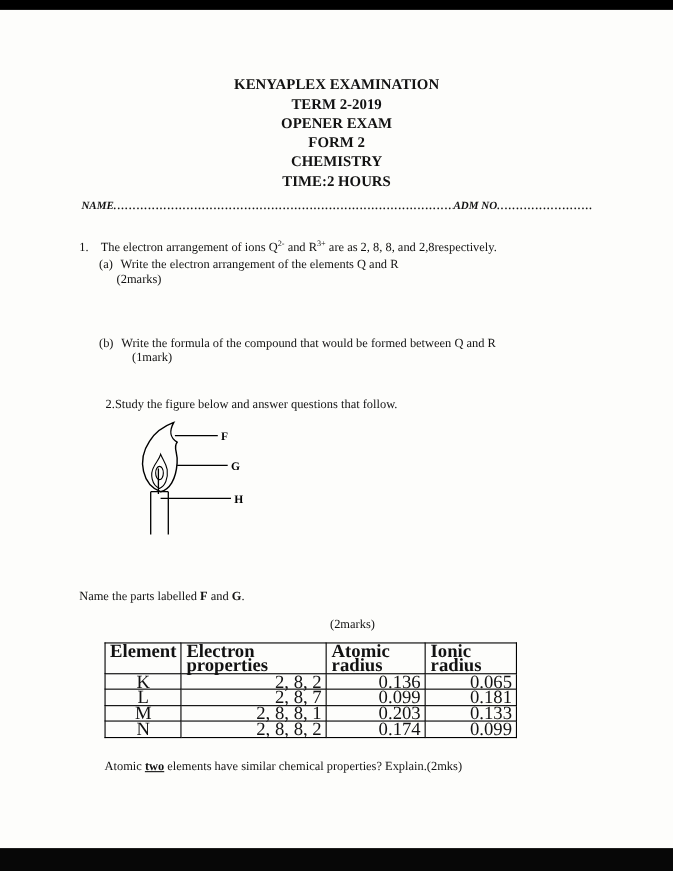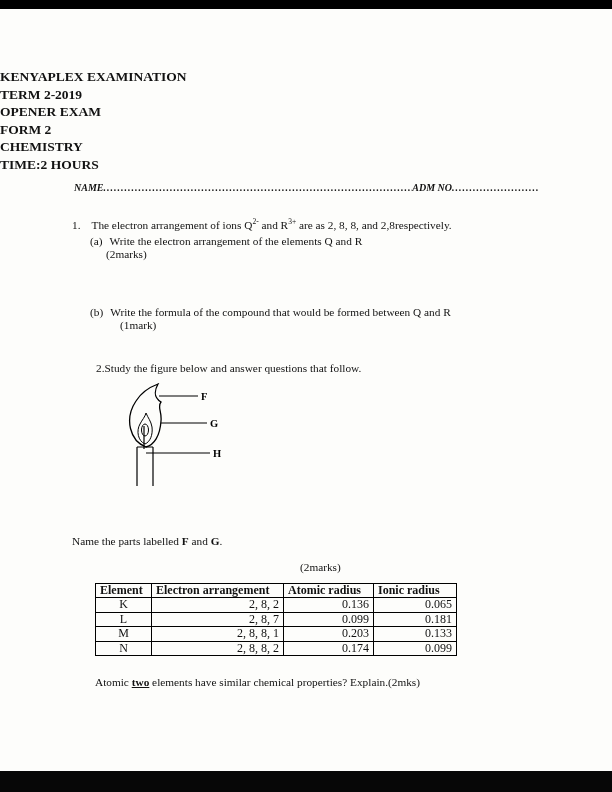--- a/index.html
+++ b/index.html
@@ -11,21 +11,21 @@
     font-family:"Liberation Serif", serif;
     color:#121212;
     overflow:hidden;
     margin:0 auto;
   }
   .edge-top { position:absolute; top:0; left:0; width:100%; height:9px; background:#000; }
   .edge-bottom { position:absolute; bottom:0; left:0; width:100%; height:21px; background:#070707; }
 
   .exam-header {
     margin-top:68px;
-    text-align:left;
+    text-align:center;
     font-weight:bold;
     font-size:13.5px;
     line-height:17.5px;
   }
   .name-line {
     margin:9px 74px 0 74px;
     width:464px;
     font-weight:bold;
     font-style:italic;
     font-size:10px;
@@ -51,21 +51,21 @@
   .q2q  { margin:44px 0 0 72px; }
   .q2m  { margin:13px 0 0 300px; }
   .q3   { margin:17px 0 0 72px; width:474px; }
 
   .b  { font-weight:bold; }
   .bu { font-weight:bold; text-decoration:underline; }
 
   table.elements {
     border-collapse:collapse;
     margin:8px 0 0 95px;
-    font-size:12px;
+    font-size:17px;
   }
   table.elements th, table.elements td {
     border:1px solid #000;
     padding:0 4px;
     line-height:13.5px;
     vertical-align:top;
   }
   table.elements th { font-weight:bold; text-align:left; }
   th.w1 { width:56px;  text-align:center; }
   th.w2 { width:132px; }
@@ -146,21 +146,21 @@
   <div class="q q2q">
     <span>Name the parts labelled </span><span class="b">F</span><span> and </span><span class="b">G</span><span>.</span>
   </div>
   <div class="q q2m">(2marks)</div>
 
 
   <table class="elements">
     <thead>
       <tr>
         <th class="w1">Element</th>
-        <th class="w2">Electron arrangement</th>
+        <th class="w2">Electron properties</th>
         <th class="w3">Atomic radius</th>
         <th class="w4">Ionic radius</th>
       </tr>
     </thead>
     <tbody>
       <tr>
         <td class="c">K</td>
         <td class="l">2, 8, 2</td>
         <td class="r">0.136</td>
         <td class="r">0.065</td>

